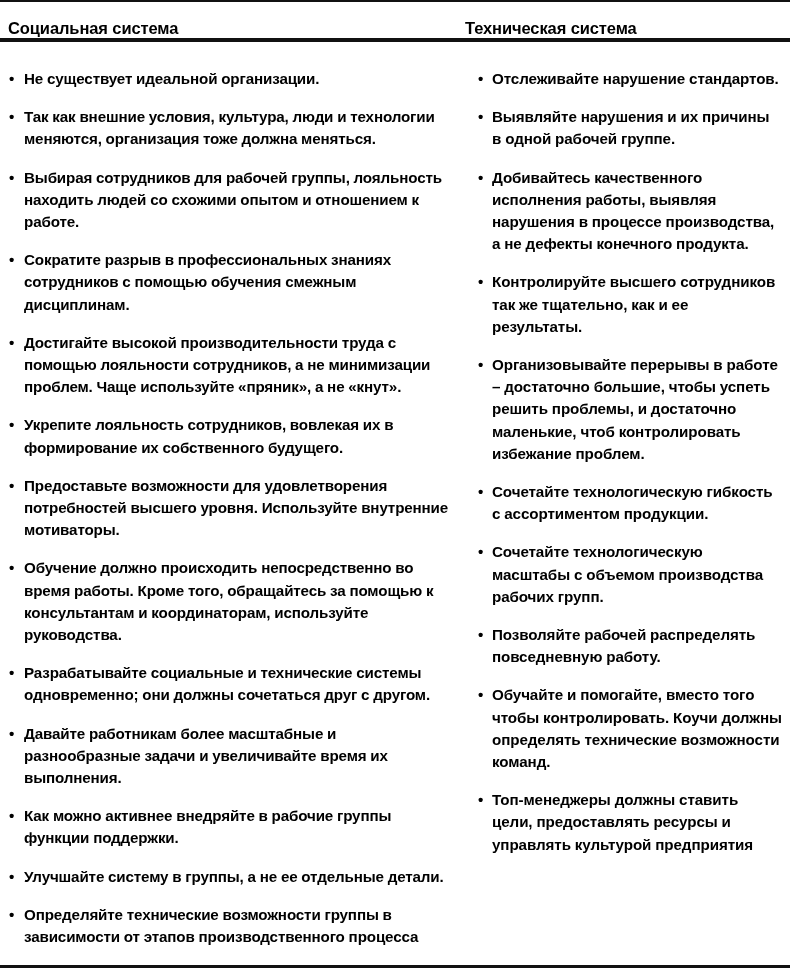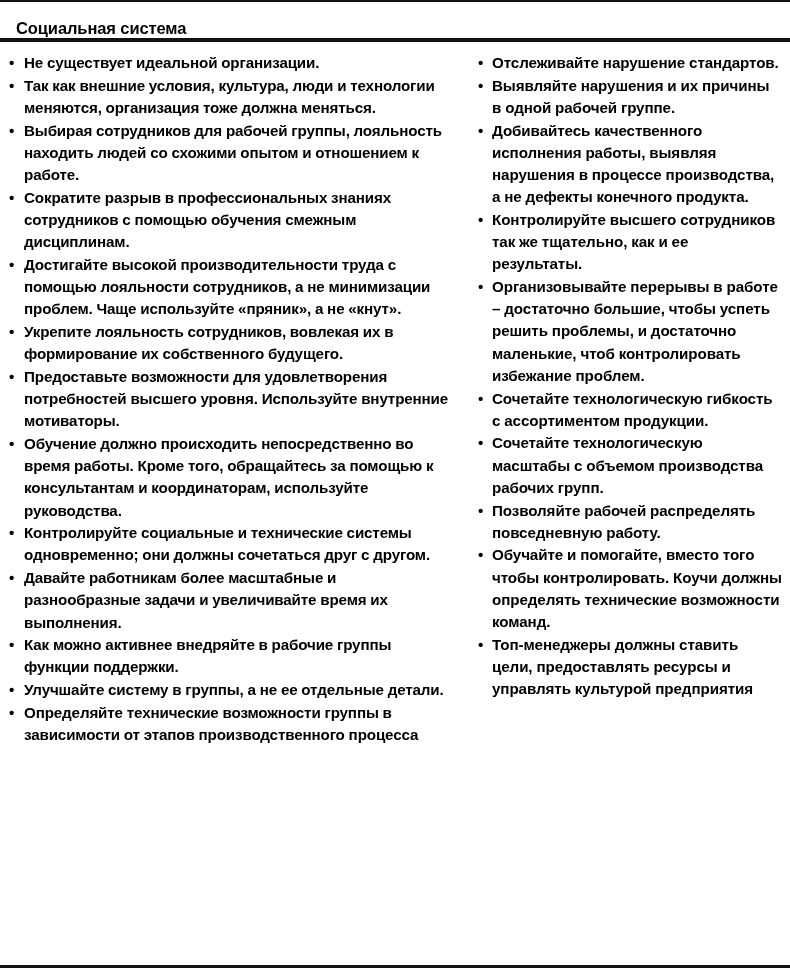--- a/index.html
+++ b/index.html
@@ -66,21 +66,20 @@
   .header-cell {
     position: absolute;
     top: 0;
     height: 52px;
     display: flex;
     align-items: center;
     font-weight: bold;
     font-size: 16.5px;
     letter-spacing: -0.1px;
     white-space: nowrap;
-    margin-left: 8px;
   }
 
   .header-cell.left  { left: 8px;   }
   .header-cell.right { left: 465px; }
 
   
   .body-row {
     position: absolute;
     left: 0;
     top: 42px;
@@ -137,31 +136,33 @@
     top: 0;
     width: 10px;
     text-align: left;
     font-weight: bold;
     font-size: 15.2px;
     line-height: 22.2px;
   }
 
   ul.bullets > li .bullet-text {
     display: block;
+    margin-top: 16px;
   }
 </style>
 </head>
 <body>
 
 <div class="table-wrap">
 
   <div class="rule-top"></div>
 
   <div class="header-row">
     <div class="header-cell left">Социальная система</div>
+    <div class="header-cell right">Техническая система</div>
   </div>
 
   <div class="rule-header"></div>
 
   <div class="body-row">
 
     <div class="col left">
       <ul class="bullets">
           <li>
             <span class="bullet-dot">•</span>
@@ -190,21 +191,21 @@
           <li>
             <span class="bullet-dot">•</span>
             <span class="bullet-text">Предоставьте возможности для удовлетворения потребностей высшего уровня. Используйте внутренние мотиваторы.</span>
           </li>
           <li>
             <span class="bullet-dot">•</span>
             <span class="bullet-text">Обучение должно происходить непосредственно во время работы. Кроме того, обращайтесь за помощью к консультантам и координаторам, используйте руководства.</span>
           </li>
           <li>
             <span class="bullet-dot">•</span>
-            <span class="bullet-text">Контролируйте социальные и технические системы одновременно; они должны сочетаться друг с другом.</span>
+            <span class="bullet-text">Разрабатывайте социальные и технические системы одновременно; они должны сочетаться друг с другом.</span>
           </li>
           <li>
             <span class="bullet-dot">•</span>
             <span class="bullet-text">Давайте работникам более масштабные и разнообразные задачи и увеличивайте время их выполнения.</span>
           </li>
           <li>
             <span class="bullet-dot">•</span>
             <span class="bullet-text">Как можно активнее внедряйте в рабочие группы функции поддержки.</span>
           </li>
           <li>

